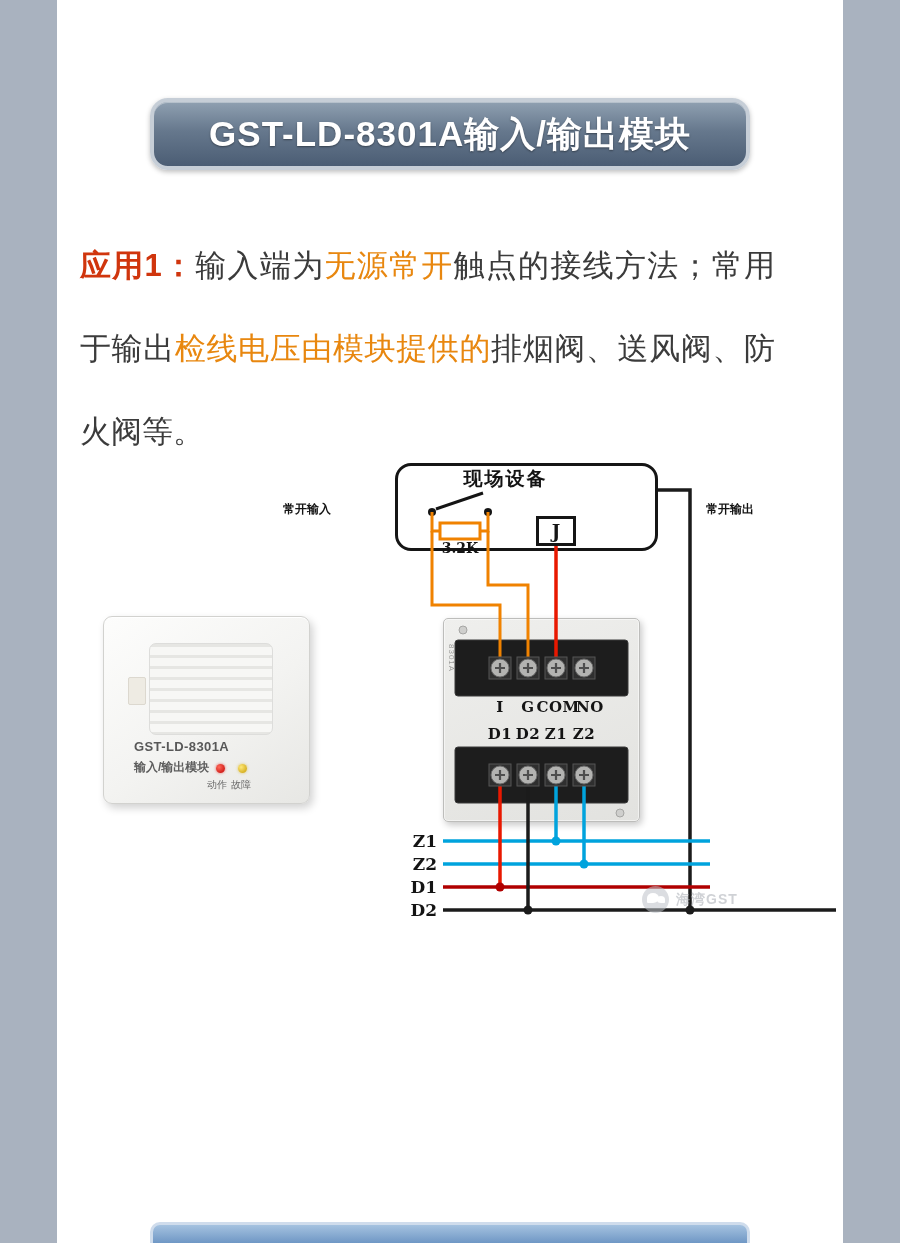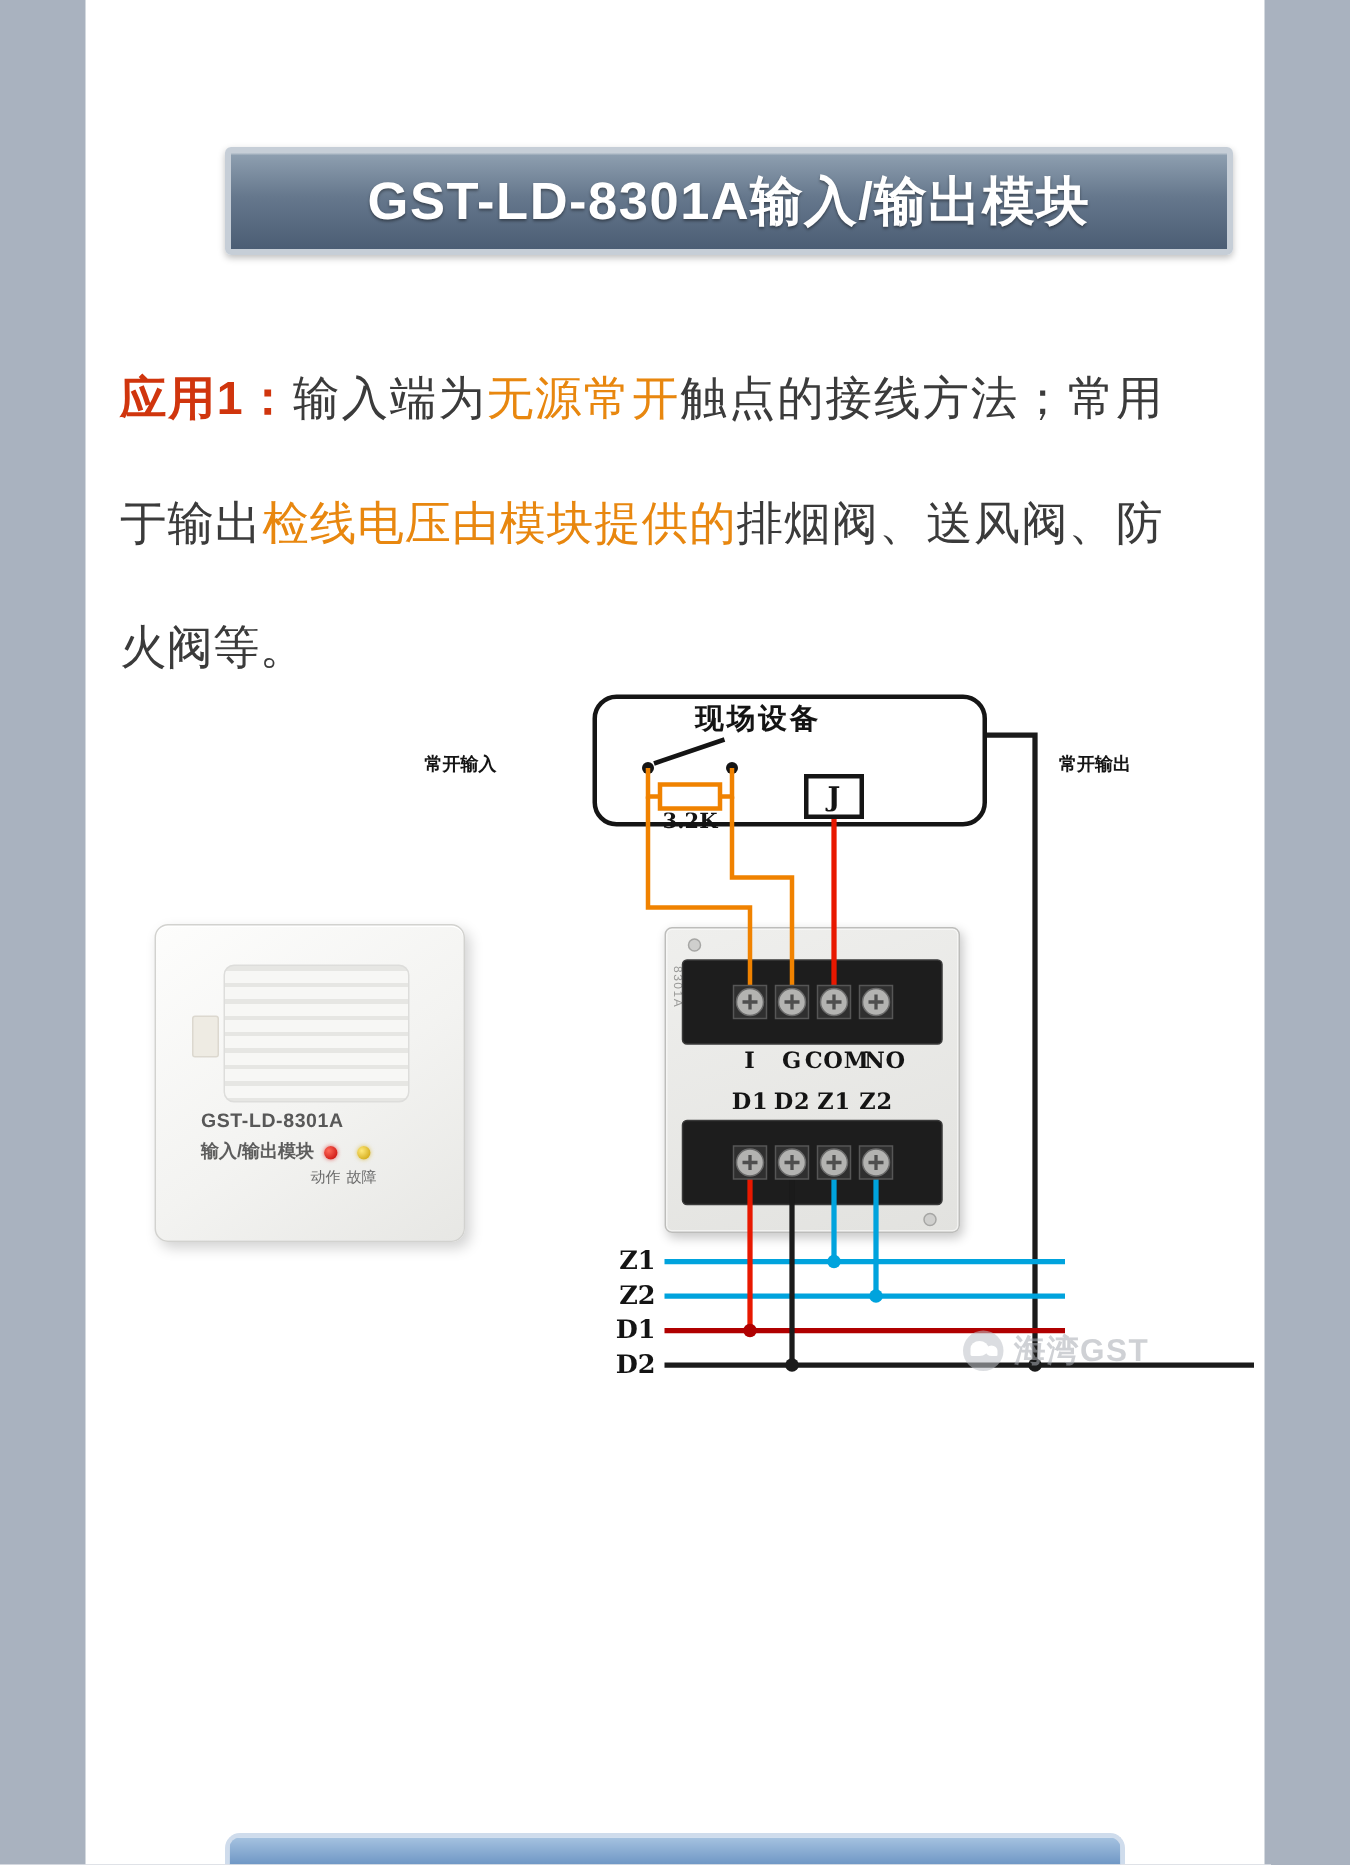--- a/index.html
+++ b/index.html
@@ -12,22 +12,22 @@
   #page{position:relative;width:900px;height:1243px;}
   .abs{position:absolute;}
 
   .content-bg{
     left:57px;top:0;width:786px;height:1243px;
     background:#ffffff;
   }
 
   
   .banner{
-    left:150px;top:98px;width:672px;height:72px;
-    border:4px solid #c6ced7;border-radius:4px;
+    left:150px;top:98px;width:600px;height:72px;
+    border:4px solid #c6ced7;border-radius:18px;
     background:linear-gradient(180deg,#8fa0b1 0%,#66788d 45%,#4b5d74 100%);
     box-shadow:0 2px 5px rgba(0,0,0,.25), inset 0 1px 0 rgba(255,255,255,.35);
     display:flex;align-items:center;justify-content:center;
     box-sizing:border-box;
   }
   .banner span{
     color:#ffffff;font-size:35px;font-weight:700;letter-spacing:1px;
     text-shadow:0 1px 2px rgba(0,0,0,.4);
     white-space:nowrap;
   }
@@ -75,21 +75,21 @@
     writing-mode:vertical-rl;font-size:8px;color:#9a9a98;letter-spacing:1px;
   }
   .tlabel{top:698px;transform:translateX(-50%);font-size:15px;letter-spacing:.5px;}
   .blabel{top:725px;transform:translateX(-50%);font-size:15px;letter-spacing:.5px;}
 
   
   .bus-label{left:399px;width:38px;text-align:right;font-size:17px;line-height:22px;height:22px;}
 
   
   .module{
-    left:103px;top:616px;width:207px;height:212px;
+    left:103px;top:616px;width:207px;height:188px;
     background:linear-gradient(145deg,#fdfdfc 0%,#f3f3f1 55%,#e7e7e4 100%);
     border:1px solid #d2d2cf;border-radius:9px;
     box-shadow:3px 4px 9px rgba(0,0,0,.18), inset 0 1px 0 #ffffff;
     box-sizing:border-box;
   }
   .module .grille{
     position:absolute;left:45px;top:26px;width:122px;height:90px;
     border-radius:7px;border:1px solid #dddddb;
     background:repeating-linear-gradient(180deg,#e6e6e3 0 3px,#f7f7f5 3px 11px);
   }
@@ -116,21 +116,21 @@
     background:#bfc3c9;position:relative;
   }
   .wm-icon::before{
     content:"";position:absolute;left:5px;top:7px;width:12px;height:10px;
     background:#ffffff;border-radius:50% 50% 50% 10%;
   }
   .wm-icon::after{
     content:"";position:absolute;left:15px;top:10px;width:8px;height:7px;
     background:#ffffff;border-radius:50% 50% 10% 50%;
   }
-  .wm-text{font-size:21px;font-weight:700;color:#a9adb4;letter-spacing:1px;}
+  .wm-text{font-size:14px;font-weight:700;color:#a9adb4;letter-spacing:1px;}
 
   
   .banner-next{
     left:150px;top:1222px;width:600px;height:21px;
     border:3px solid #cfdcec;border-bottom:none;
     border-radius:10px 10px 0 0;
     background:linear-gradient(180deg,#a5c2e0 0%,#6f97c5 100%);
     box-sizing:border-box;
   }
 </style>

